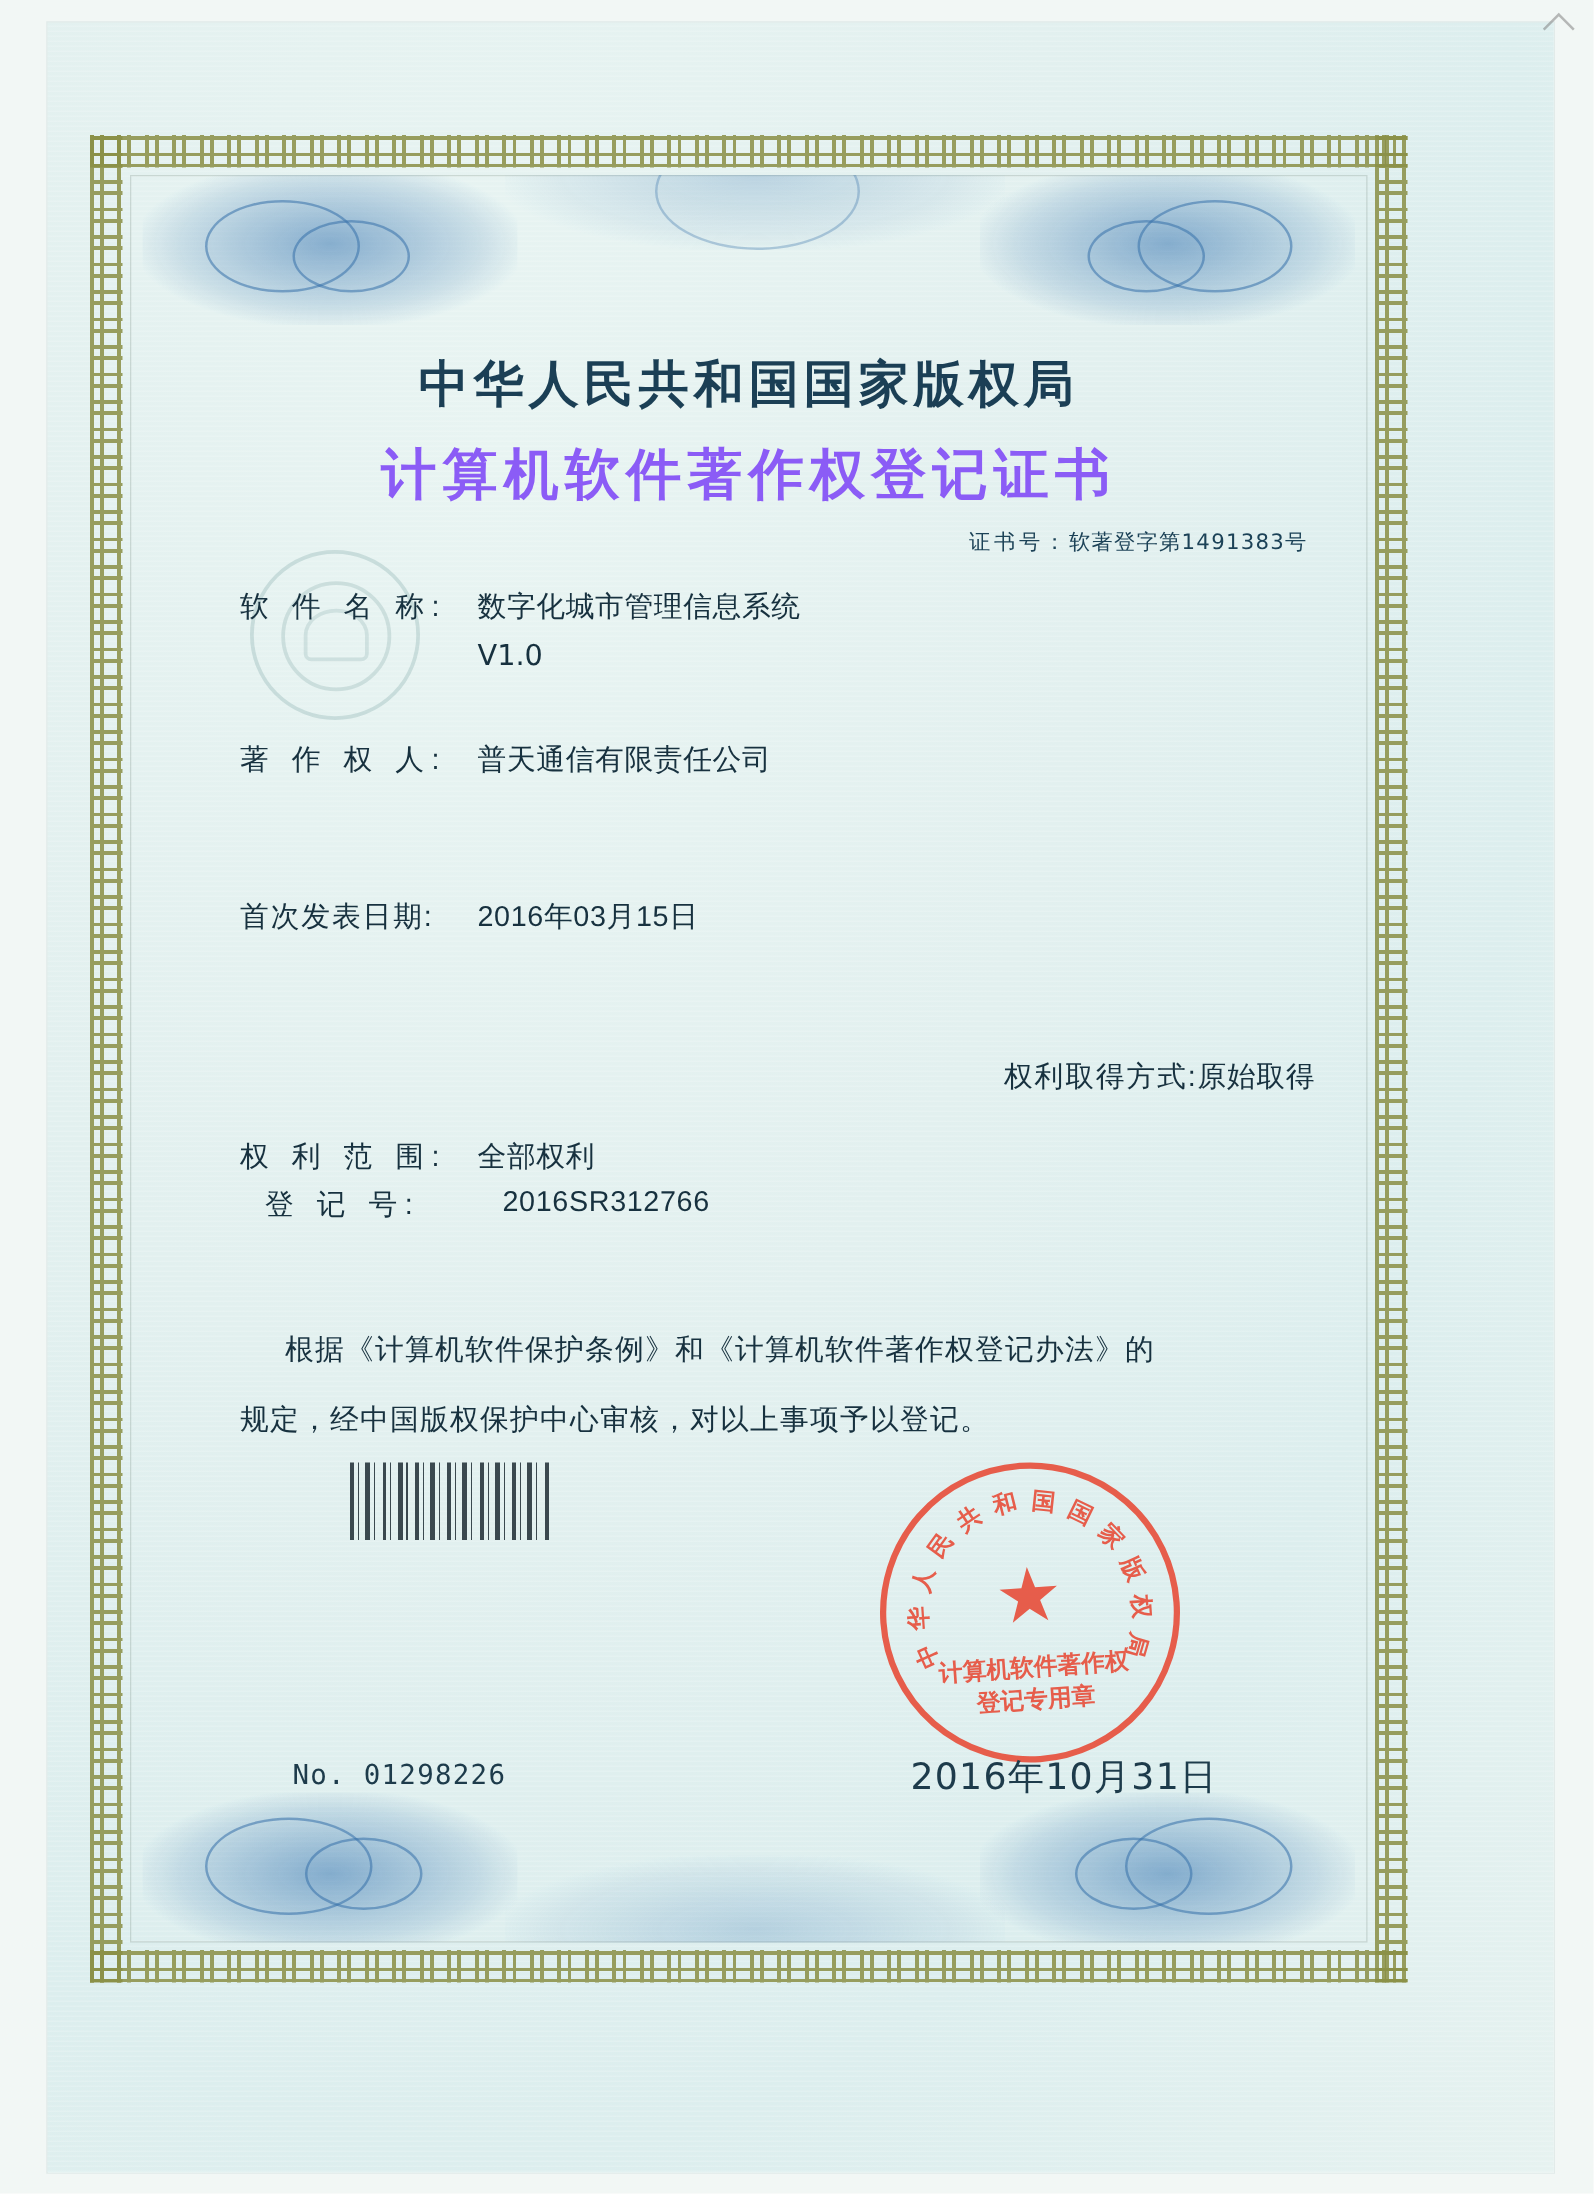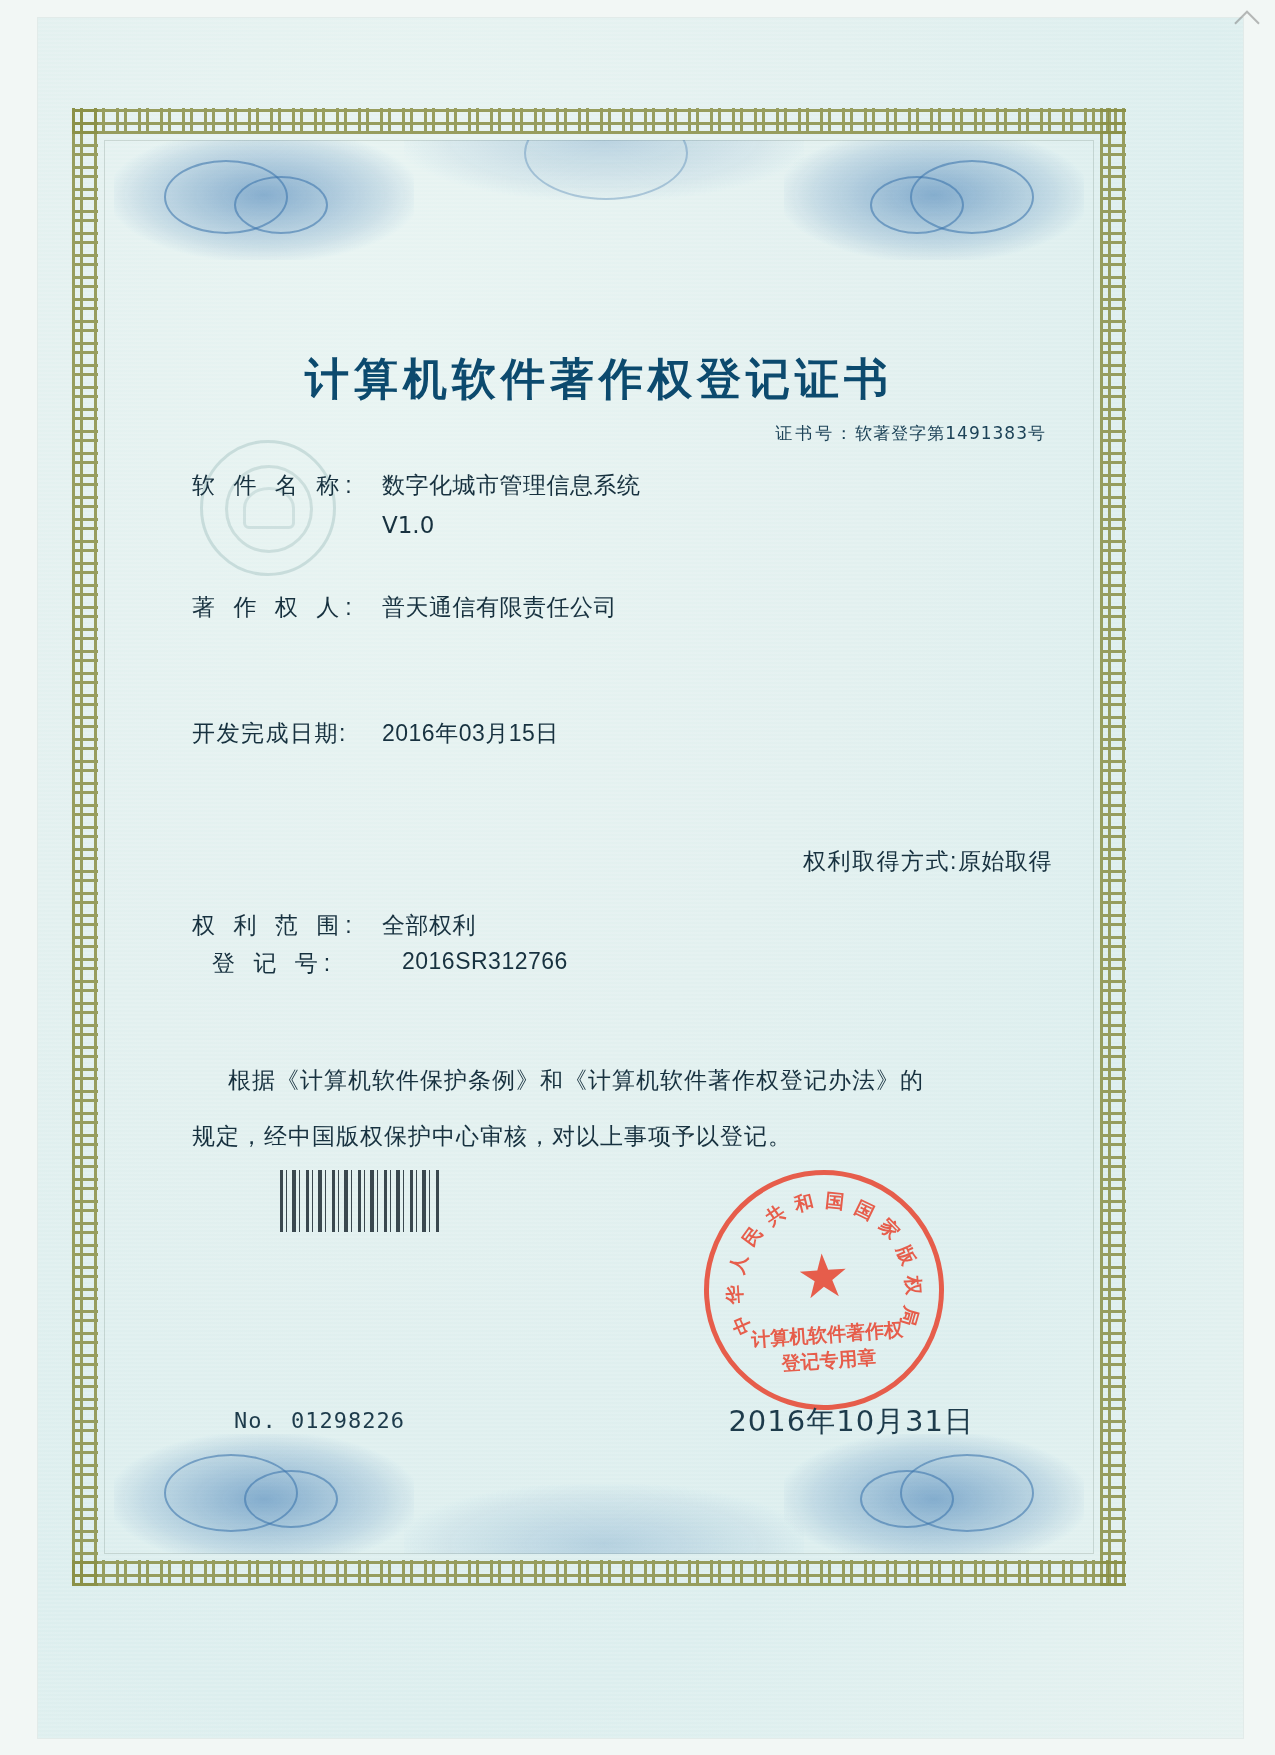--- a/index.html
+++ b/index.html
@@ -99,21 +99,21 @@
   }
   .title-sub {
     position: absolute;
     left: 0; top: 210px;
     width: 990px;
     text-align: center;
     font-family: "DejaVu Serif", serif;
     font-size: 44px;
     font-weight: bold;
     letter-spacing: 5px;
-    color: #0c4a6e;
+    color: #8b5cf6;
   }
   .cert-no {
     position: absolute;
     right: 48px;
     top: 282px;
     font-family: "DejaVu Sans", sans-serif;
     font-size: 17px;
     color: #1c4257;
     letter-spacing: 1px;
   }
@@ -326,39 +326,40 @@
     <div class="flourish" style="right:10px; top:10px; width:300px; height:130px;"></div>
     <div class="flourish" style="left:300px; top:60px; width:400px; height:120px; opacity:0.45;"></div>
     <div class="scroll-lines" style="left:60px; top:30px; width:130px; height:74px;"></div>
     <div class="scroll-lines" style="left:140px; top:46px; width:90px; height:54px;"></div>
     <div class="scroll-lines" style="right:60px; top:30px; width:130px; height:74px;"></div>
     <div class="scroll-lines" style="right:140px; top:46px; width:90px; height:54px;"></div>
   </div>
 
   <div class="content">
 
+    <div class="title-main">中华人民共和国国家版权局</div>
     <div class="title-sub">计算机软件著作权登记证书</div>
 
     <div class="cert-no">
       <span class="lbl">证书号：</span><span>软著登字第1491383号</span>
     </div>
 
     <div class="watermark"></div>
 
     <div class="field" style="top:330px;">
       <span class="label">软 件 名 称:</span><span class="value">数字化城市管理信息系统</span>
     </div>
     <div class="value-2" style="top:372px;">V1.0</div>
 
     <div class="field" style="top:452px;">
       <span class="label">著 作 权 人:</span><span class="value">普天通信有限责任公司</span>
     </div>
 
     <div class="field" style="top:578px;">
-      <span class="label tight">开发完成日期:</span><span class="value">2016年03月15日</span>
+      <span class="label tight">首次发表日期:</span><span class="value">2016年03月15日</span>
     </div>
 
 
     <div class="field" style="top:706px;text-align:right;">
       <span class="label tight">权利取得方式:</span><span class="value">原始取得</span>
     </div>
 
     <div class="field" style="top:770px;">
       <span class="label">权 利 范 围:</span><span class="value">全部权利</span>
     </div>

